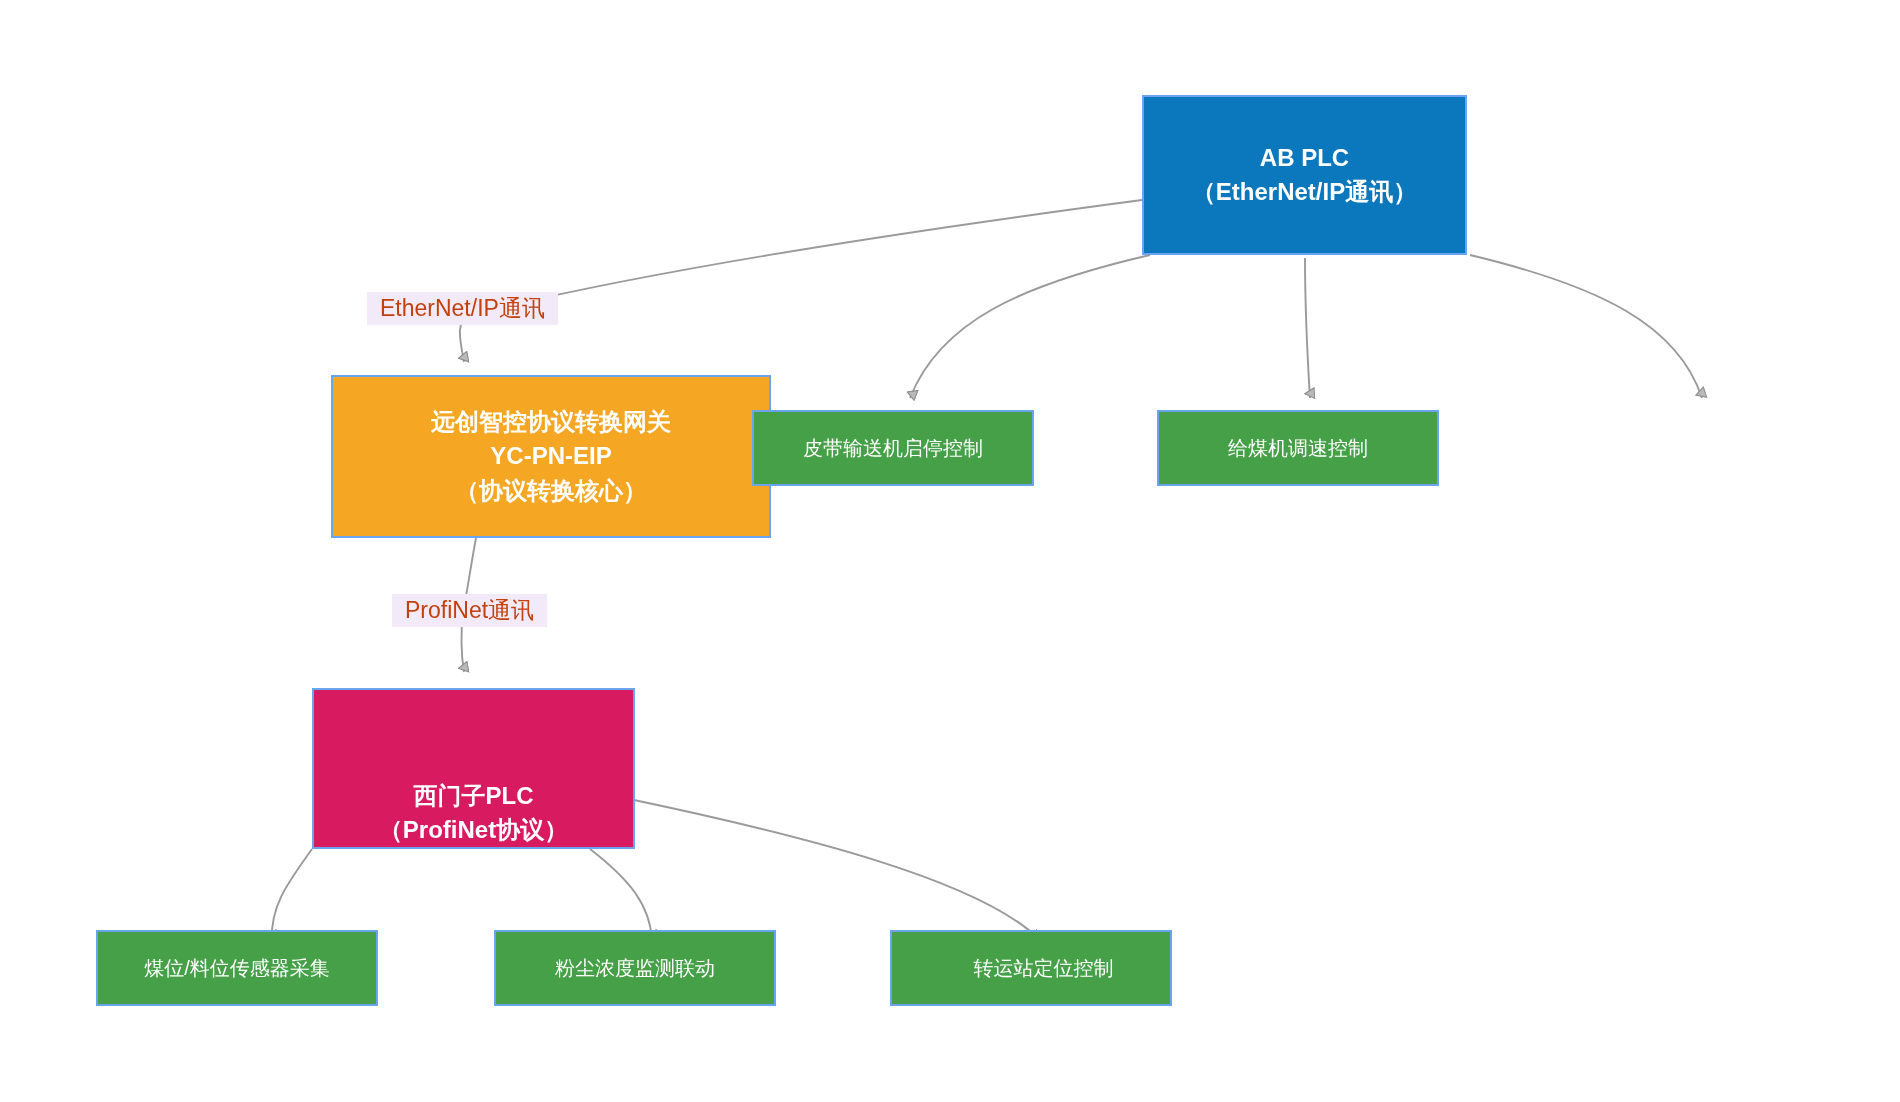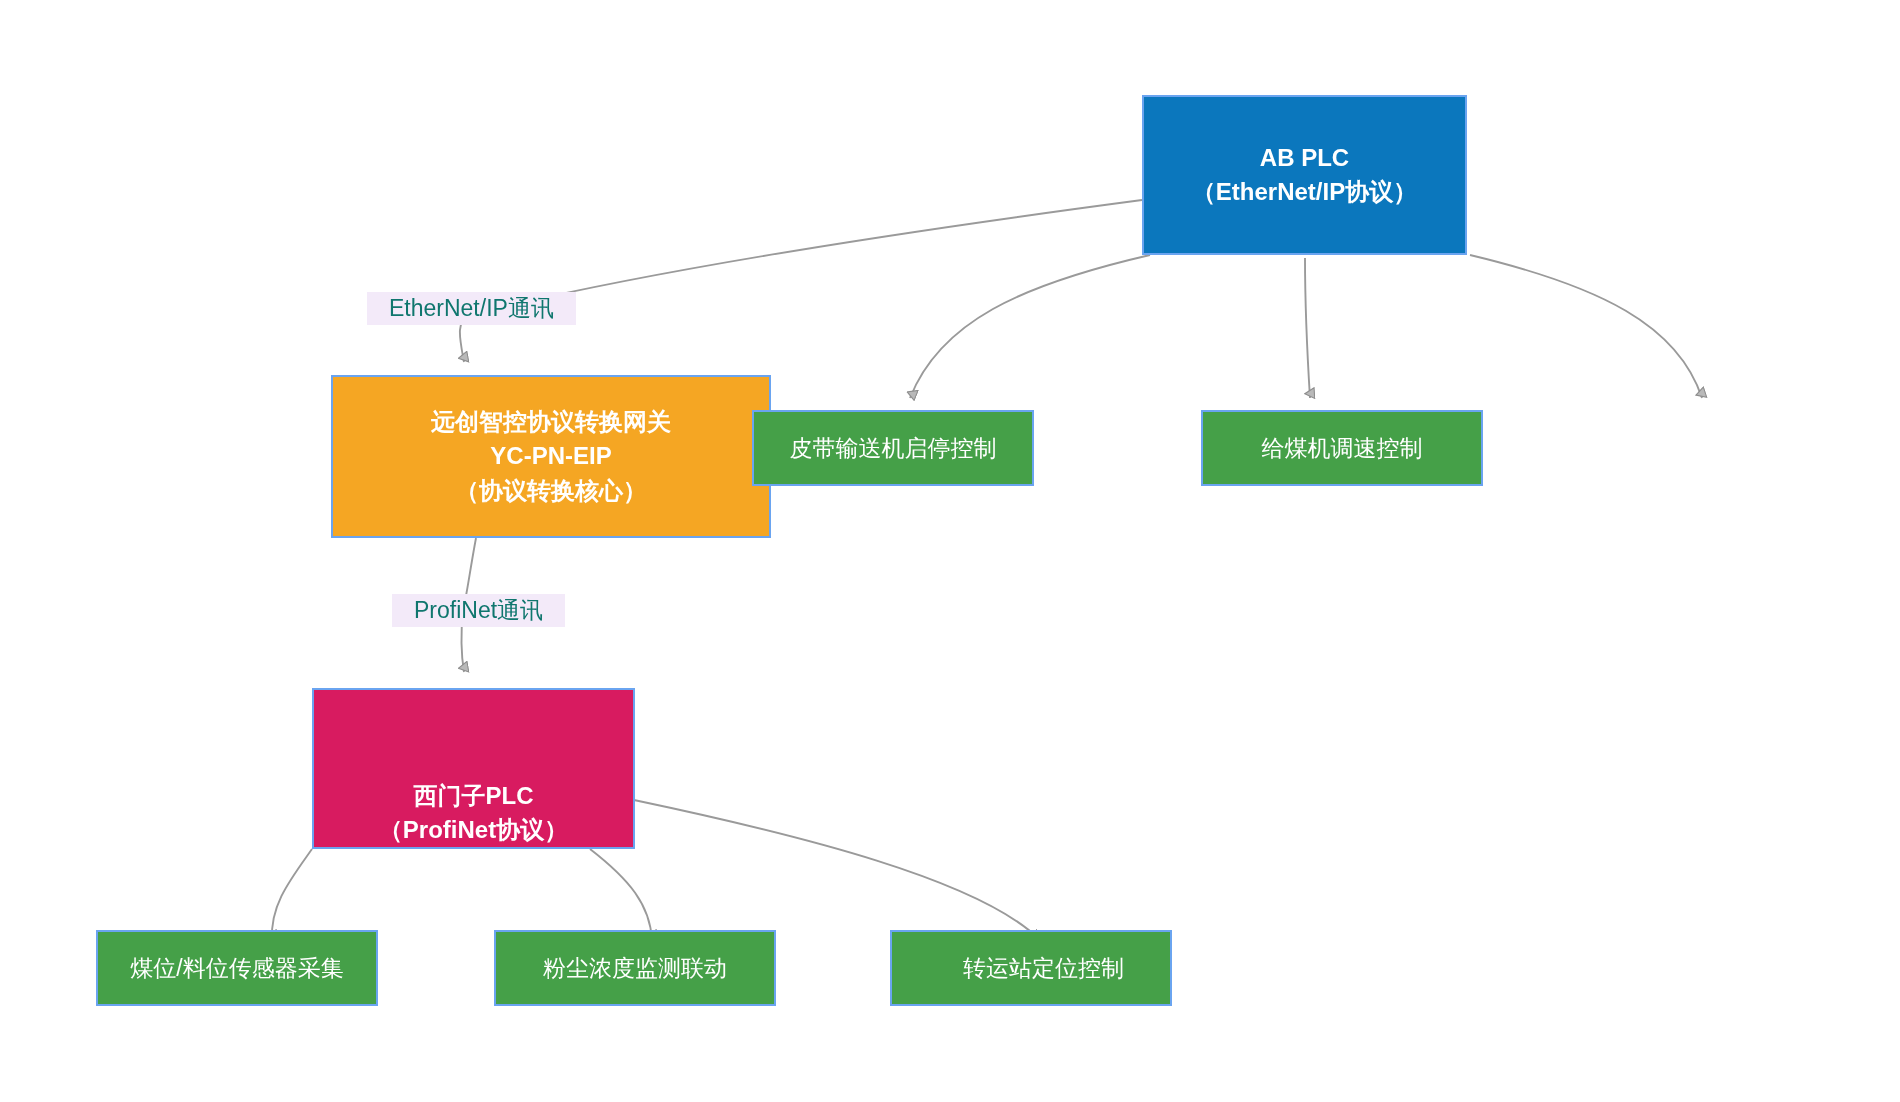--- a/index.html
+++ b/index.html
@@ -60,30 +60,30 @@
   .node.pink   { background: #d81b60; align-items: flex-end; }
   .node.green  { background: #45a048; }
 
   .node.blue,
   .node.orange,
   .node.pink {
     font-size: 24px;
   }
 
   .node.green {
-    font-size: 23px;
+    font-size: 20px;
   }
 
   .edge-label {
     position: absolute;
     background: #f3eaf9;
-    color: #0f766e;
+    color: #c2410c;
     font-size: 23px;
     line-height: 1.25;
-    padding: 2px 22px;
+    padding: 2px 13px;
     white-space: nowrap;
     box-sizing: border-box;
   }
 </style>
 </head>
 <body>
 
 <div id="diagram-canvas">
 
   <svg id="edge-layer" viewBox="0 0 1900 1102" width="1900" height="1102">
@@ -109,21 +109,21 @@
 
       <path d="M590,849 C630,880 650,905 652,940" marker-end="url(#arrowhead)"></path>
 
       <path d="M634,800 C800,835 980,880 1040,940" marker-end="url(#arrowhead)"></path>
     </g>
   </svg>
 
   <div class="node blue bold" style="left:1142px; top:95px; width:325px; height:160px;">
     <div>
       <span class="node-label">AB PLC</span>
-      <span class="node-label">（EtherNet/IP协议）</span>
+      <span class="node-label">（EtherNet/IP通讯）</span>
     </div>
   </div>
 
   <div class="node orange bold" style="left:283px; top:375px; width:440px; height:163px;margin-left:48px;">
     <div>
       <span class="node-label">远创智控协议转换网关</span>
       <span class="node-label">YC-PN-EIP</span>
       <span class="node-label">（协议转换核心）</span>
     </div>
   </div>
@@ -132,21 +132,21 @@
     <div>
       <span class="node-label">西门子PLC</span>
       <span class="node-label">（ProfiNet协议）</span>
     </div>
   </div>
 
   <div class="node green" style="left:752px; top:410px; width:282px; height:76px;">
     <span class="node-label">皮带输送机启停控制</span>
   </div>
 
-  <div class="node green" style="left:1157px; top:410px; width:282px; height:76px;margin-left:44px;">
+  <div class="node green" style="left:1157px; top:410px; width:282px; height:76px;">
     <span class="node-label">给煤机调速控制</span>
   </div>
 
 
   <div class="node green" style="left:96px; top:930px; width:282px; height:76px;">
     <span class="node-label">煤位/料位传感器采集</span>
   </div>
 
   <div class="node green" style="left:494px; top:930px; width:282px; height:76px;">
     <span class="node-label">粉尘浓度监测联动</span>

